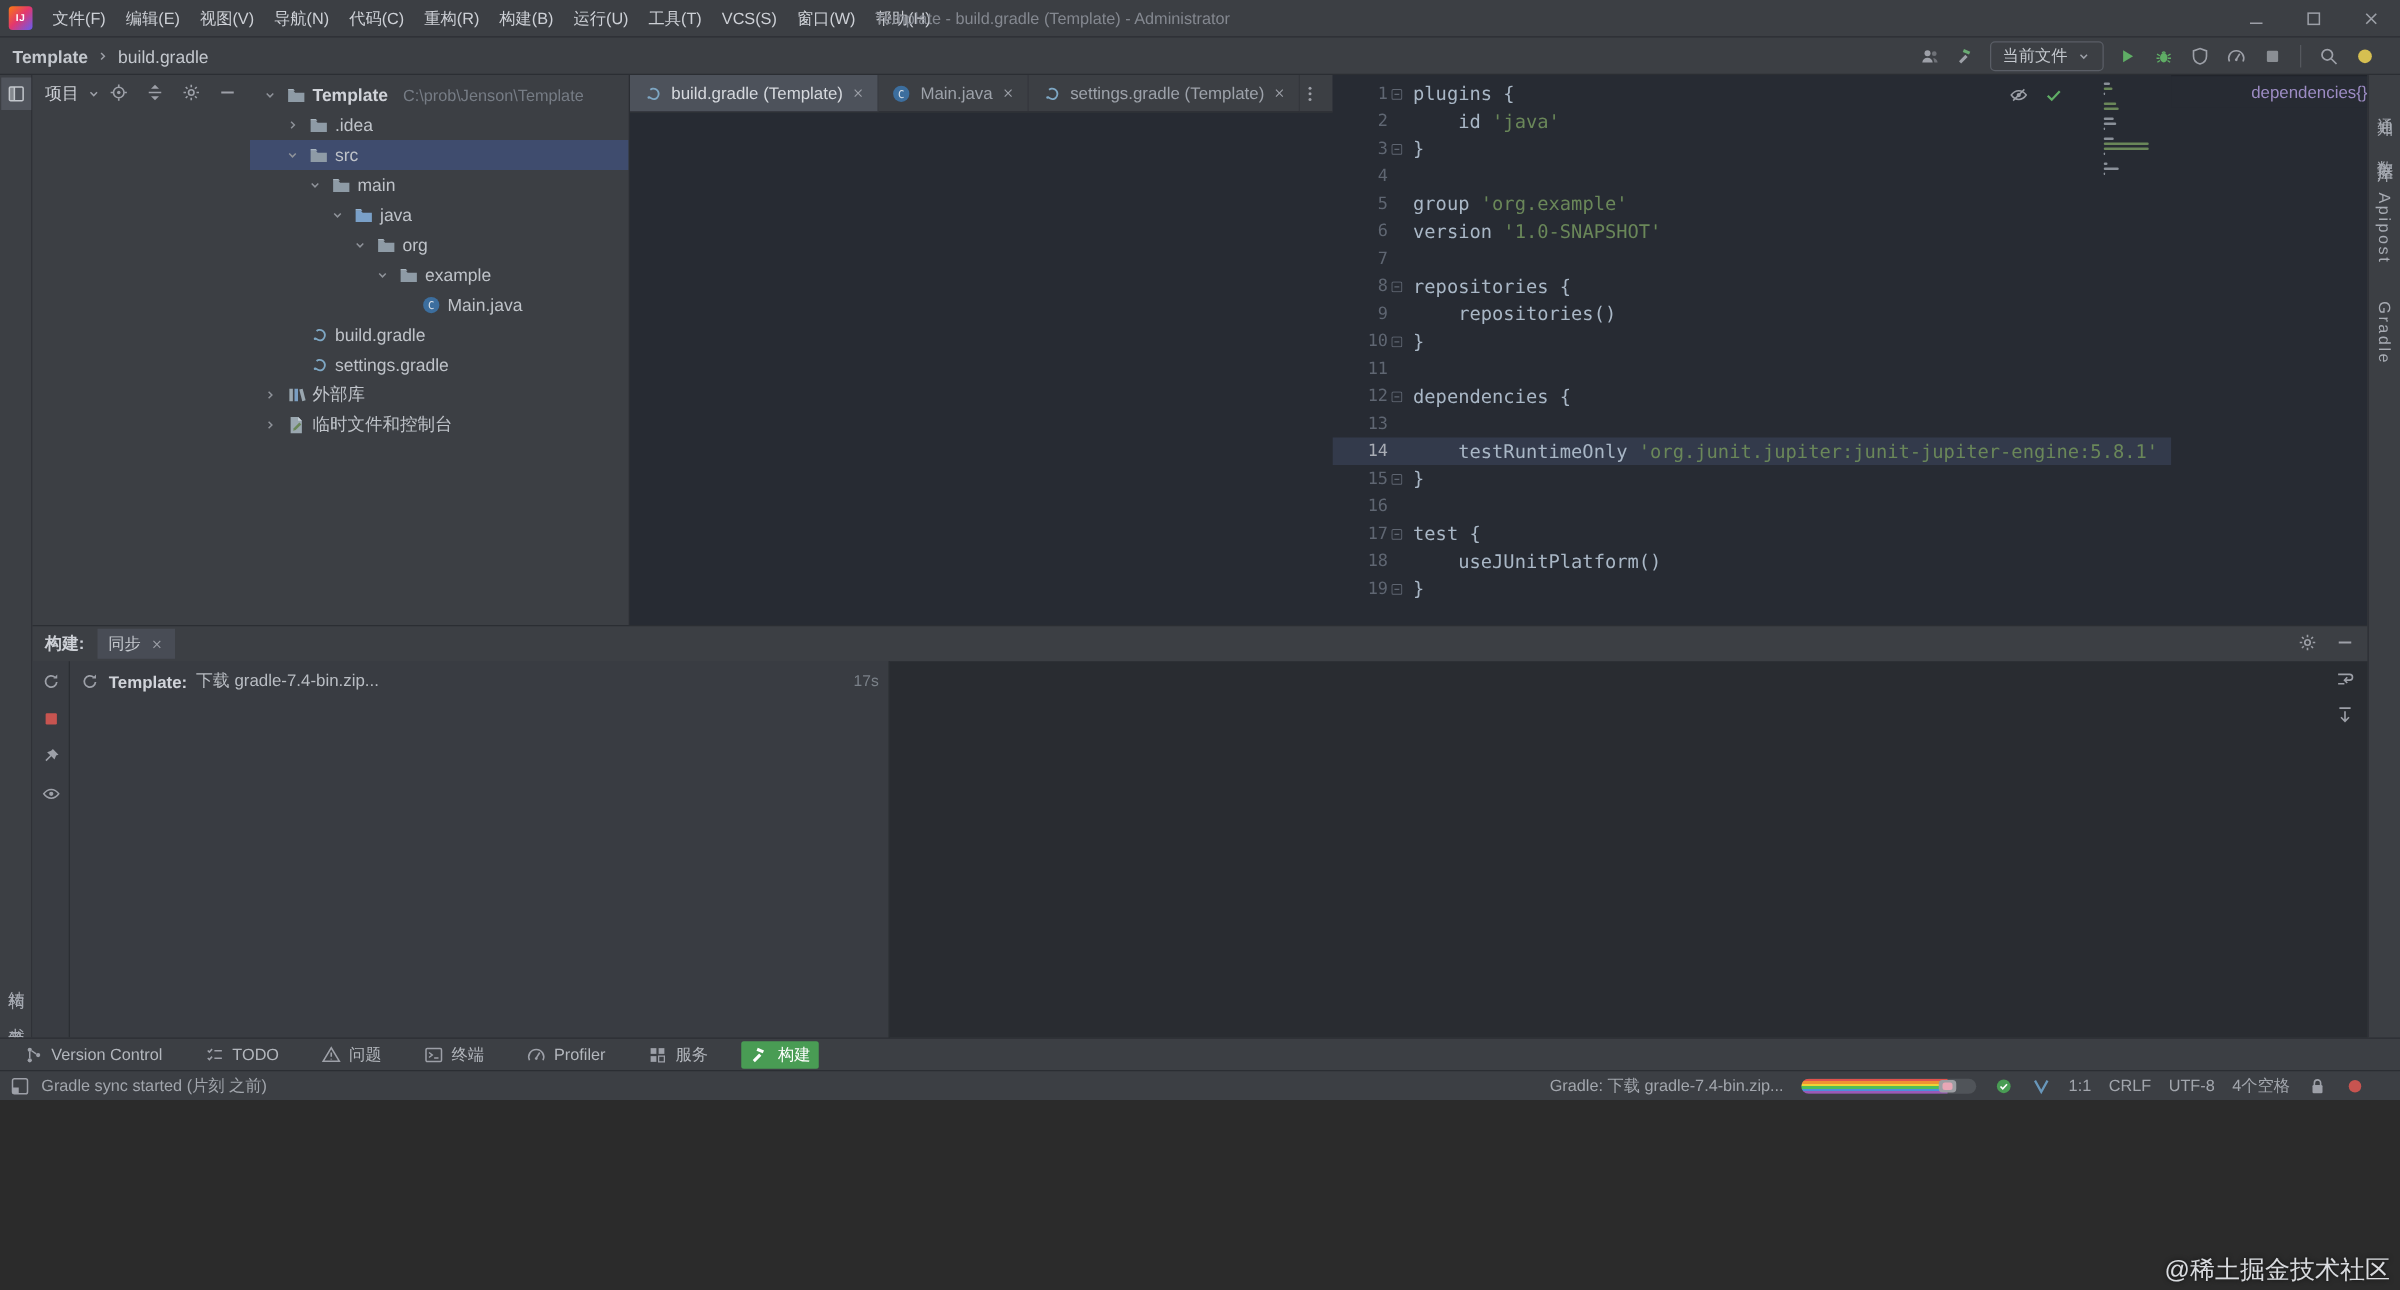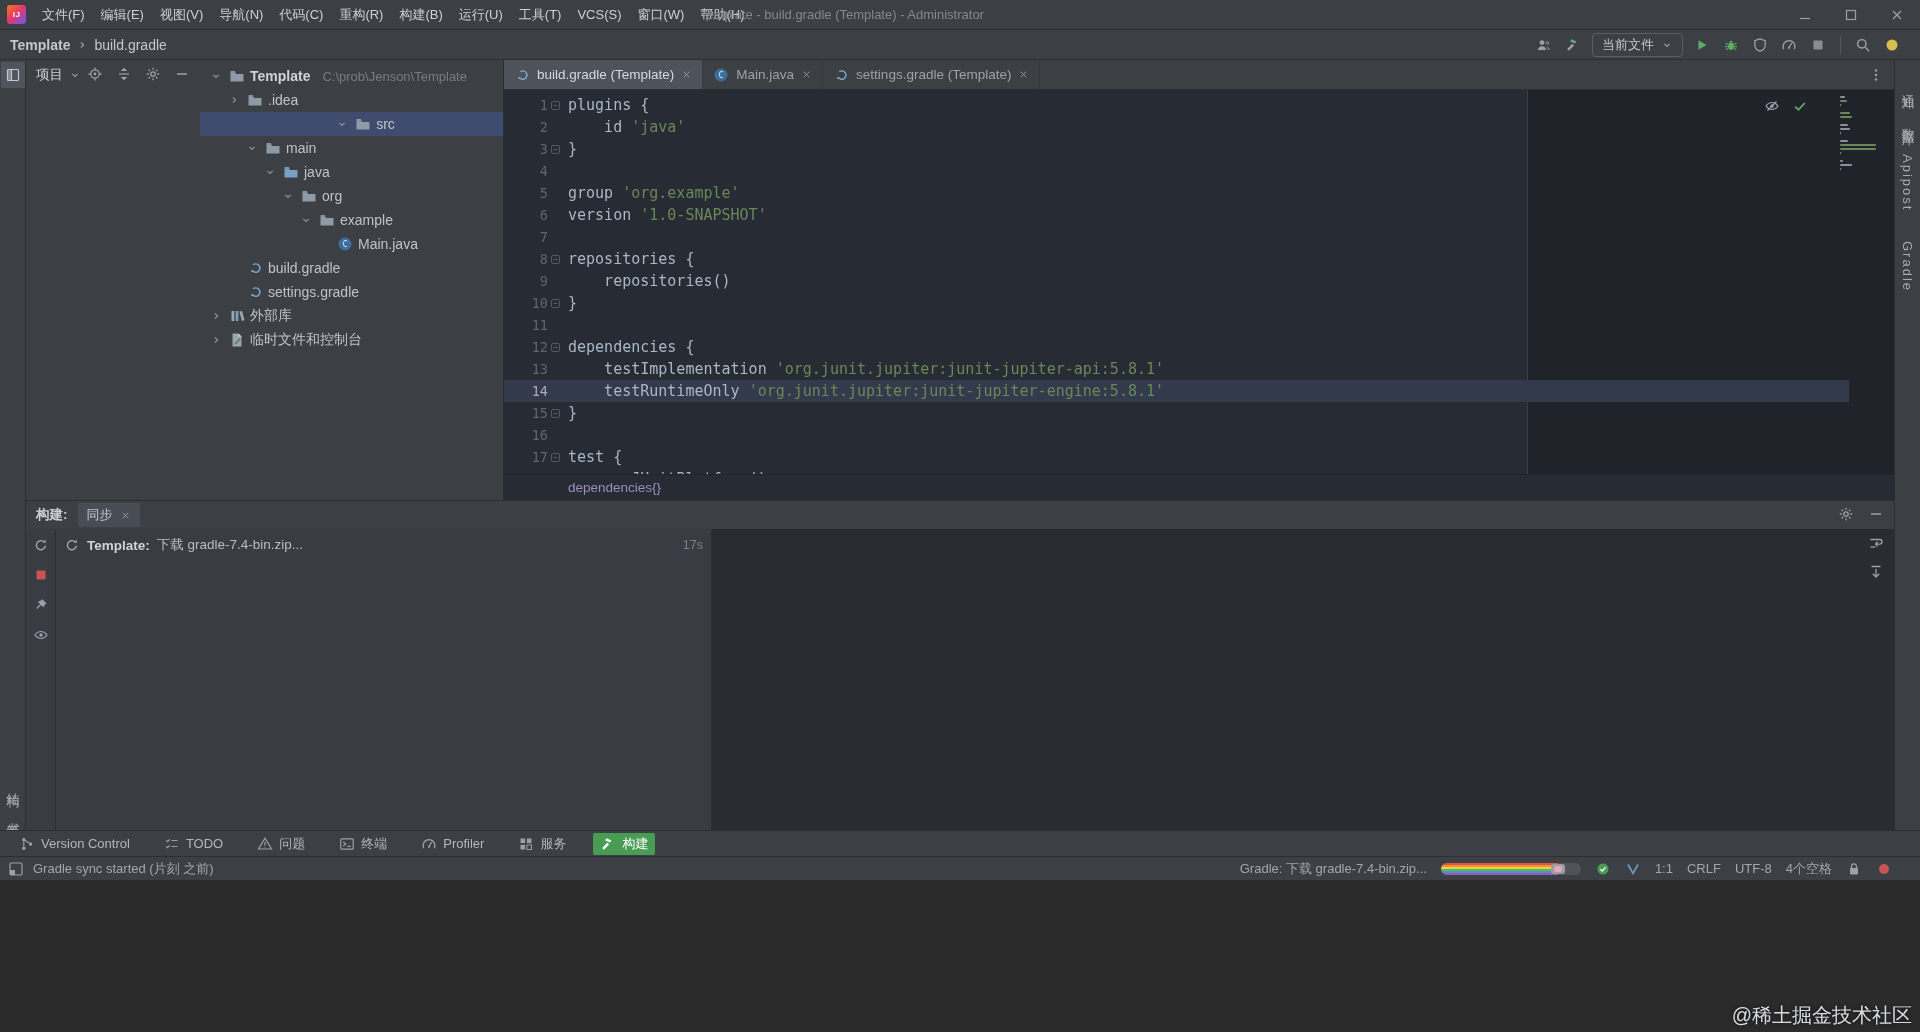--- a/index.html
+++ b/index.html
@@ -58,21 +58,21 @@
   .ph-icons{margin-left:auto;display:flex;gap:13px;align-items:center}
   .tree{flex:1;overflow:hidden;padding-top:4px}
   .trow{height:24px;display:flex;align-items:center;gap:5px;font-size:14px;white-space:nowrap}
   .trow.sel{background:var(--sel)}
   .twisty{width:16px;height:16px;flex:none;display:flex;align-items:center;justify-content:center;color:#8f939a}
   .tlabel{color:#bfc3c9}
   .tlabel.bold{font-weight:bold;color:#d0d3d9}
   .tpath{color:#767c85;margin-left:7px;font-size:13px}
 
   
-  .editor{flex:1;display:flex;flex-direction:column;min-width:0;background:var(--editor)}
+  .editor{flex:1;display:flex;flex-direction:row;min-width:0;background:var(--editor)}
   .tabbar{height:30px;background:var(--panel);display:flex;align-items:stretch;flex:none;border-bottom:1px solid var(--border)}
   .tab{display:flex;align-items:center;gap:7px;padding:0 10px;font-size:13.5px;color:#9da2aa;border-right:1px solid #34373c}
   .tab.active{background:#4d525b;color:#d6d9de}
   .tab-more{margin-left:auto;display:flex;align-items:center;padding-right:10px}
   .code-wrap{flex:1;position:relative;overflow:hidden;font-family:"DejaVu Sans Mono",monospace;font-size:15px}
   .beyond-guide{position:absolute;left:1023px;right:0;top:0;bottom:0;background:rgba(0,0,0,.16);z-index:0}
   .guide{position:absolute;left:1023px;top:0;bottom:0;width:1px;background:#3a3f4a;z-index:0}
   .code{position:relative;z-index:1;padding-top:4px}
   .code-line{height:22px;display:flex;align-items:center;white-space:pre}
   .code-line.current{background:linear-gradient(90deg,var(--caretline) 0,var(--caretline) 1345px,transparent 1345px)}
@@ -340,21 +340,21 @@
                   </svg>
                 </span>
                 <span class="icon">
                   <svg viewBox="0 0 16 16">
                     <path fill="#8e9ba6" d="M1.5 13.5v-9h4.2l1.4 1.6h7.4v7.4z"></path>
                     <path fill="#a7b4bf" d="M1.5 4.5V3.2h4.2l1.2 1.3z"></path>
                   </svg>
                 </span>
                 <span class="tlabel">.idea</span>
               </div>
-              <div class="trow sel" style="padding-left: 26px; justify-content: center;">
+              <div class="trow sel" style="padding-left: 26px;">
                 <span class="twisty">
                   <svg viewBox="0 0 16 16" width="12" height="12">
                     <path d="M4.5 6.5L8 10l3.5-3.5" stroke="currentColor" stroke-width="1.6" fill="none"></path>
                   </svg>
                 </span>
                 <span class="icon">
                   <svg viewBox="0 0 16 16">
                     <path fill="#8e9ba6" d="M1.5 13.5v-9h4.2l1.4 1.6h7.4v7.4z"></path>
                     <path fill="#a7b4bf" d="M1.5 4.5V3.2h4.2l1.2 1.3z"></path>
                   </svg>
@@ -559,21 +559,21 @@
                 <div class="code-line"><span class="lineno">9</span><span class="foldcol"></span><span class="code-text"><span class="tok-plain">    repositories()</span></span></div>
                 <div class="code-line"><span class="lineno">10</span><span class="foldcol"><svg viewBox="0 0 16 16">
                       <rect x="1" y="1" width="14" height="14" rx="2" fill="none" stroke="#5f6672" stroke-width="1.5"></rect>
                       <path d="M4.5 8h7" stroke="#5f6672" stroke-width="1.5"></path>
                     </svg></span><span class="code-text"><span class="tok-plain">}</span></span></div>
                 <div class="code-line"><span class="lineno">11</span><span class="foldcol"></span><span class="code-text"></span></div>
                 <div class="code-line"><span class="lineno">12</span><span class="foldcol"><svg viewBox="0 0 16 16">
                       <rect x="1" y="1" width="14" height="14" rx="2" fill="none" stroke="#5f6672" stroke-width="1.5"></rect>
                       <path d="M4.5 8h7" stroke="#5f6672" stroke-width="1.5"></path>
                     </svg></span><span class="code-text"><span class="tok-plain">dependencies {</span></span></div>
-                <div class="code-line"><span class="lineno">13</span><span class="foldcol"></span><span class="code-text"><span class="tok-plain">    testImplementation </span><span class="tok-string">'org.junit.jupiter:junit-jupiter-api:5.8.1'</span></span></div>
+                <div class="code-line"><span class="lineno">13</span><span class="foldcol"></span></div>
                 <div class="code-line current"><span class="lineno">14</span><span class="foldcol"></span><span class="code-text"><span class="tok-plain">    testRuntimeOnly </span><span class="tok-string">'org.junit.jupiter:junit-jupiter-engine:5.8.1'</span></span></div>
                 <div class="code-line"><span class="lineno">15</span><span class="foldcol"><svg viewBox="0 0 16 16">
                       <rect x="1" y="1" width="14" height="14" rx="2" fill="none" stroke="#5f6672" stroke-width="1.5"></rect>
                       <path d="M4.5 8h7" stroke="#5f6672" stroke-width="1.5"></path>
                     </svg></span><span class="code-text"><span class="tok-plain">}</span></span></div>
                 <div class="code-line"><span class="lineno">16</span><span class="foldcol"></span><span class="code-text"></span></div>
                 <div class="code-line"><span class="lineno">17</span><span class="foldcol"><svg viewBox="0 0 16 16">
                       <rect x="1" y="1" width="14" height="14" rx="2" fill="none" stroke="#5f6672" stroke-width="1.5"></rect>
                       <path d="M4.5 8h7" stroke="#5f6672" stroke-width="1.5"></path>
                     </svg></span><span class="code-text"><span class="tok-plain">test {</span></span></div>

